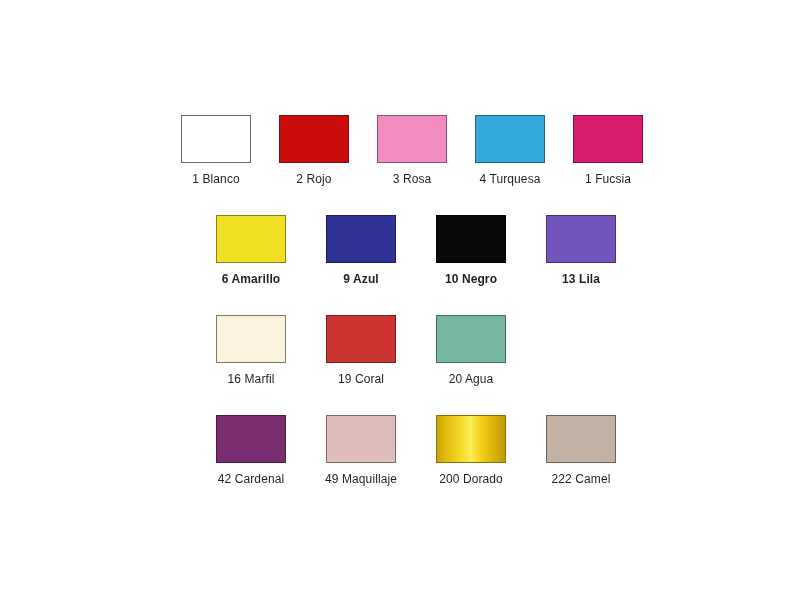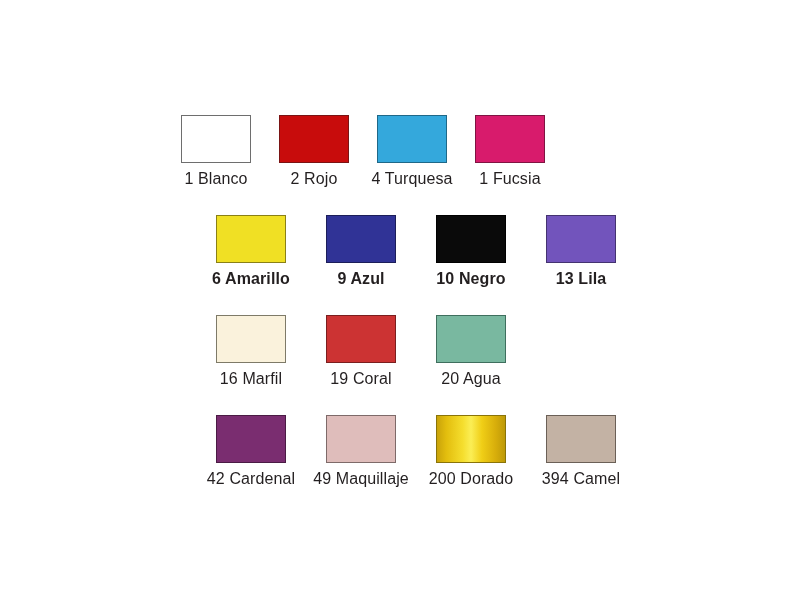--- a/index.html
+++ b/index.html
@@ -46,40 +46,44 @@
 
   .swatch-chip {
     width: 68px;
     height: 46px;
     border: 1px solid rgba(0, 0, 0, 0.55);
     box-sizing: content-box;
   }
 
   .swatch-label {
     margin-top: 9px;
-    font-size: 16px;
+    font-size: 12px;
     line-height: 14px;
     color: #231f20;
     white-space: nowrap;
     text-align: center;
     letter-spacing: 0.1px;
   }
 </style>
 </head>
 <body>
 
 <div id="swatch-chart">
     <div class="swatch-row row-0">
       <div class="swatch-cell">
         <div class="swatch-chip" style="background: rgb(255, 255, 255); border-color: rgb(110, 110, 110);"></div>
         <div class="swatch-label">1 Blanco</div>
       </div>
       <div class="swatch-cell">
         <div class="swatch-chip" style="background: rgb(200, 12, 12); border-color: rgb(122, 20, 20);"></div>
         <div class="swatch-label">2 Rojo</div>
+      </div>
+      <div class="swatch-cell">
+        <div class="swatch-chip" style="background: rgb(242, 140, 192); border-color: rgb(142, 84, 118);"></div>
+        <div class="swatch-label">3 Rosa</div>
       </div>
       <div class="swatch-cell">
         <div class="swatch-chip" style="background: rgb(52, 168, 220); border-color: rgb(31, 104, 136);"></div>
         <div class="swatch-label">4 Turquesa</div>
       </div>
       <div class="swatch-cell">
         <div class="swatch-chip" style="background: rgb(216, 27, 108); border-color: rgb(127, 20, 66);"></div>
         <div class="swatch-label">1 Fucsia</div>
       </div>
     </div>
@@ -123,16 +127,16 @@
       <div class="swatch-cell">
         <div class="swatch-chip" style="background: rgb(223, 189, 187); border-color: rgb(126, 106, 105);"></div>
         <div class="swatch-label">49 Maquillaje</div>
       </div>
       <div class="swatch-cell">
         <div class="swatch-chip" style="background: linear-gradient(90deg, rgb(201, 163, 10) 0%, rgb(227, 190, 14) 14%, rgb(245, 222, 46) 38%, rgb(251, 238, 85) 50%, rgb(240, 206, 22) 66%, rgb(216, 174, 11) 86%, rgb(190, 154, 8) 100%); border-color: rgb(138, 116, 9);"></div>
         <div class="swatch-label">200 Dorado</div>
       </div>
       <div class="swatch-cell">
         <div class="swatch-chip" style="background: rgb(195, 178, 164); border-color: rgb(107, 96, 87);"></div>
-        <div class="swatch-label">394 Camel</div>
+        <div class="swatch-label">222 Camel</div>
       </div>
     </div>
   </div>
 
 </body></html>

